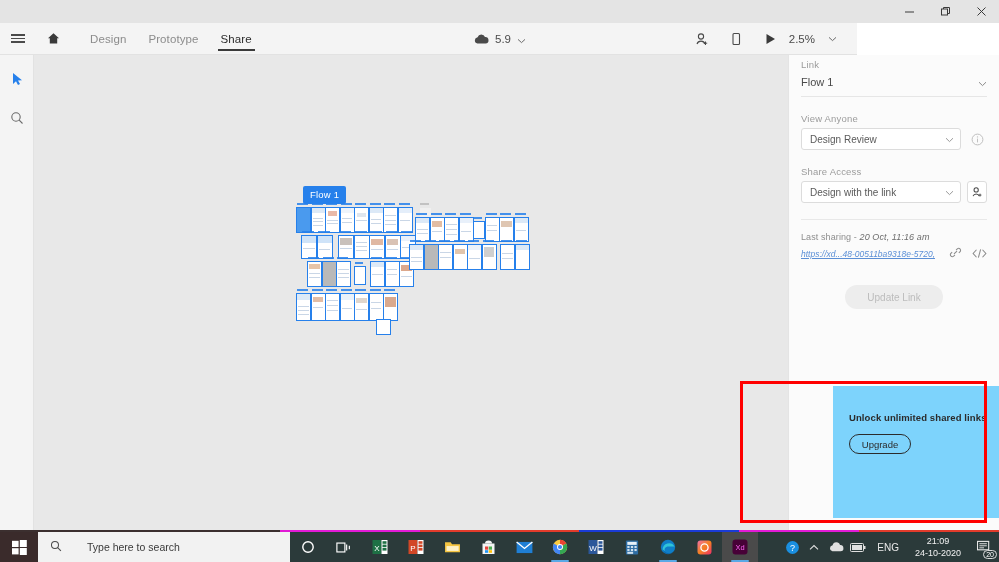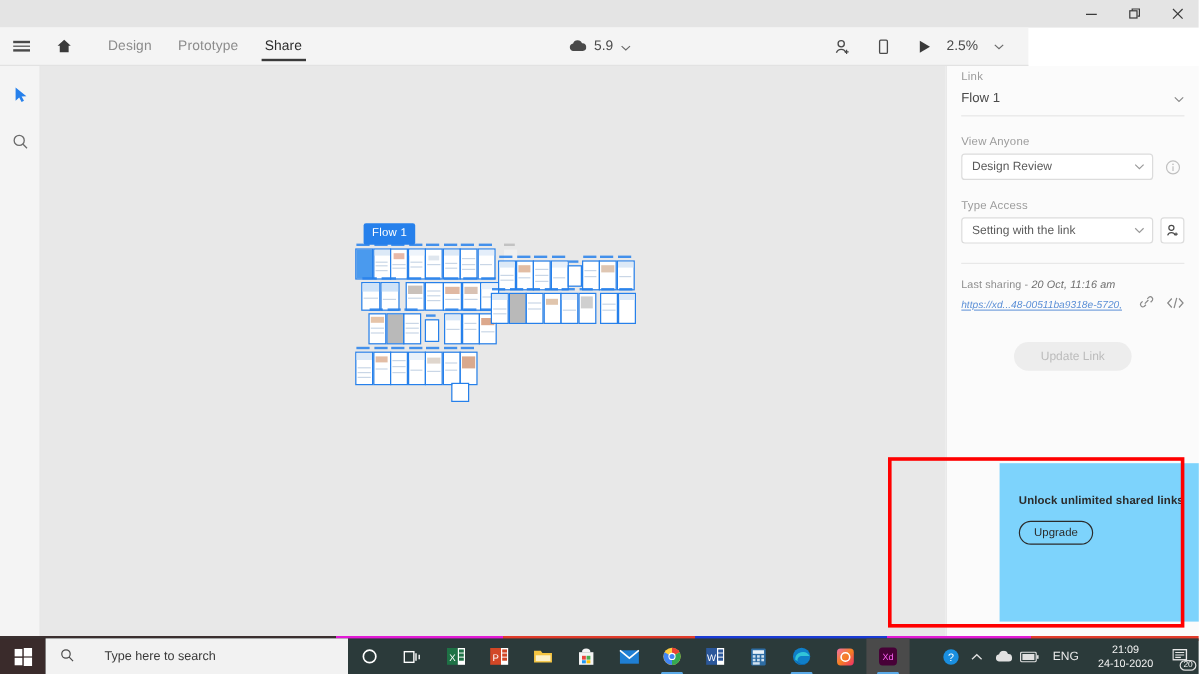--- a/index.html
+++ b/index.html
@@ -659,24 +659,24 @@
           <svg width="13" height="13" viewBox="0 0 13 13">
             <circle cx="6.5" cy="6.5" r="5.4" fill="none" stroke="#c0c0c0" stroke-width="1"></circle>
             <circle cx="6.5" cy="3.9" r=".7" fill="#c0c0c0"></circle>
             <line x1="6.5" y1="5.6" x2="6.5" y2="9.4" stroke="#c0c0c0" stroke-width="1"></line>
           </svg>
         </div>
       </div>
     </div>
 
     <div class="fld" style="margin-top:16px;">
-      <div class="fld-label">Type Access</div>
+      <div class="fld-label">Share Access</div>
       <div class="row-with-side">
         <div class="sel-box">
-          <span>Setting with the link</span>
+          <span>Design with the link</span>
           <span>
             <svg width="9" height="6" viewBox="0 0 9 6">
                 <path d="M1 1.2 L4.5 4.6 L8 1.2" fill="none" stroke="#9a9a9a" stroke-width="1"></path>
               </svg>
           </span>
         </div>
         <div class="side-btn">
           <svg width="12" height="12" viewBox="0 0 13 13">
             <circle cx="5.6" cy="4.2" r="2.3" fill="none" stroke="#4a4a4a" stroke-width="1.1"></circle>
             <path d="M2.2 11 A3.6 3.6 0 0 1 9 11" fill="none" stroke="#4a4a4a" stroke-width="1.1"></path>

